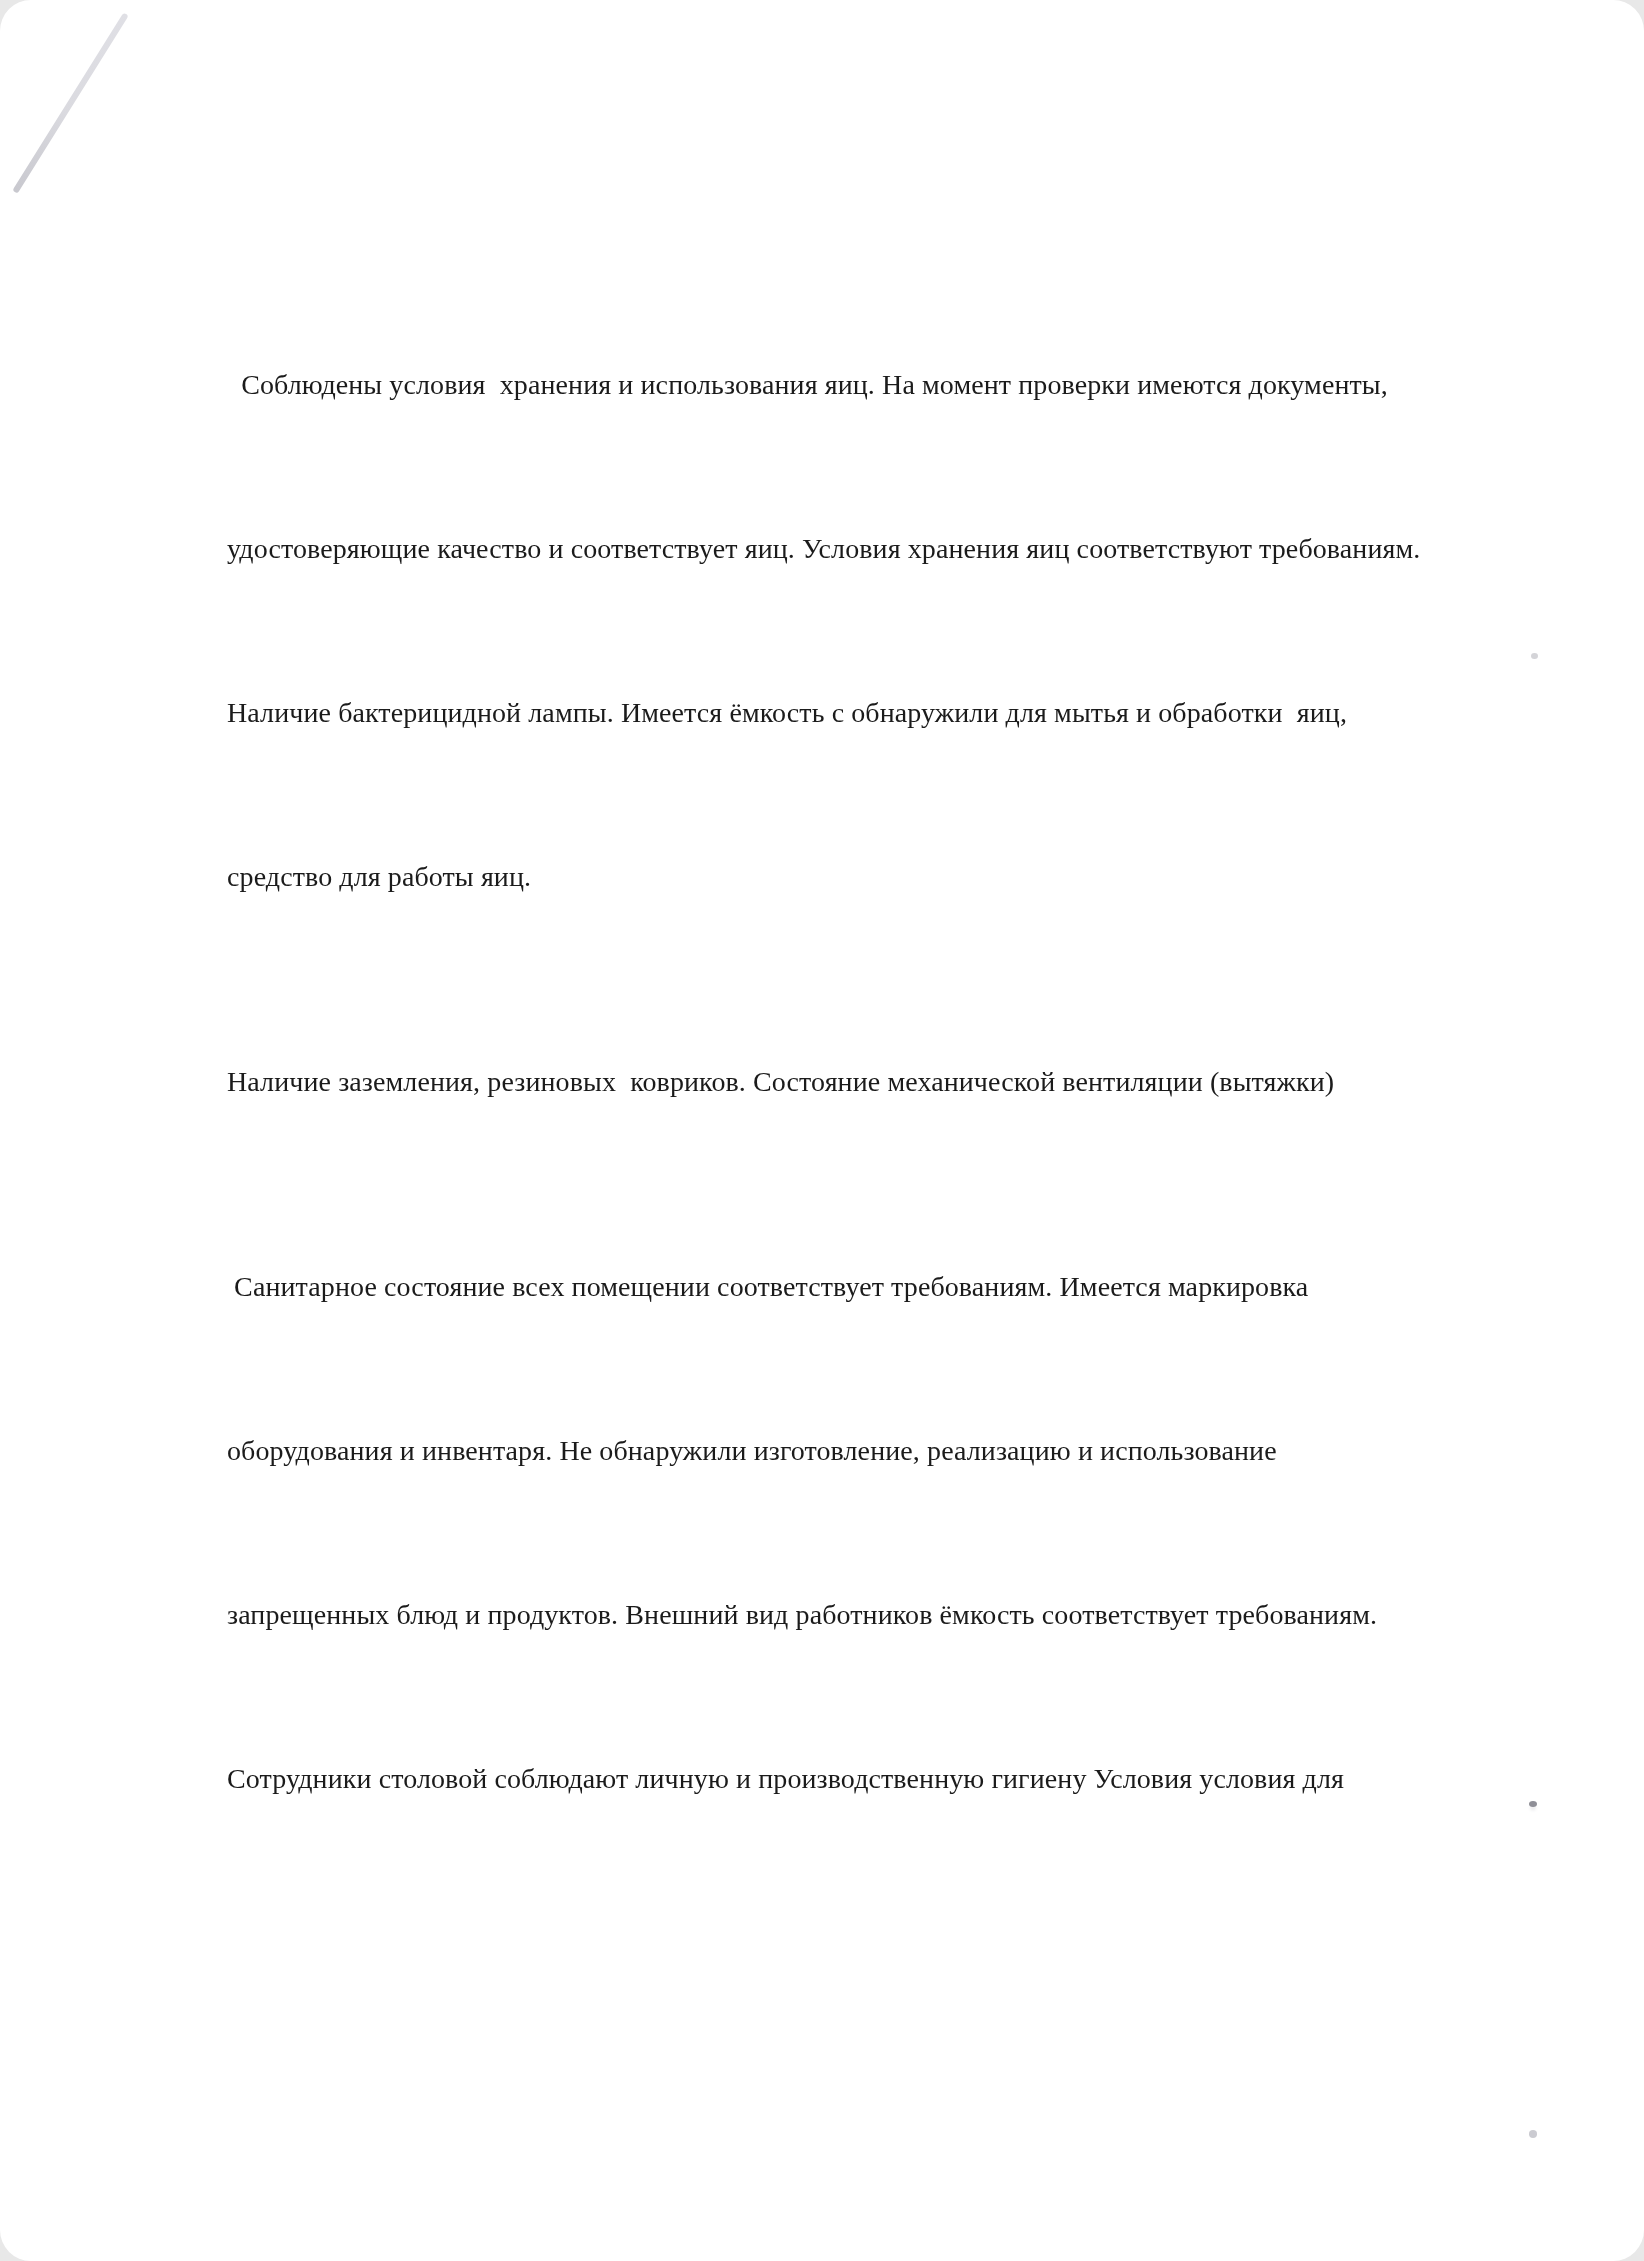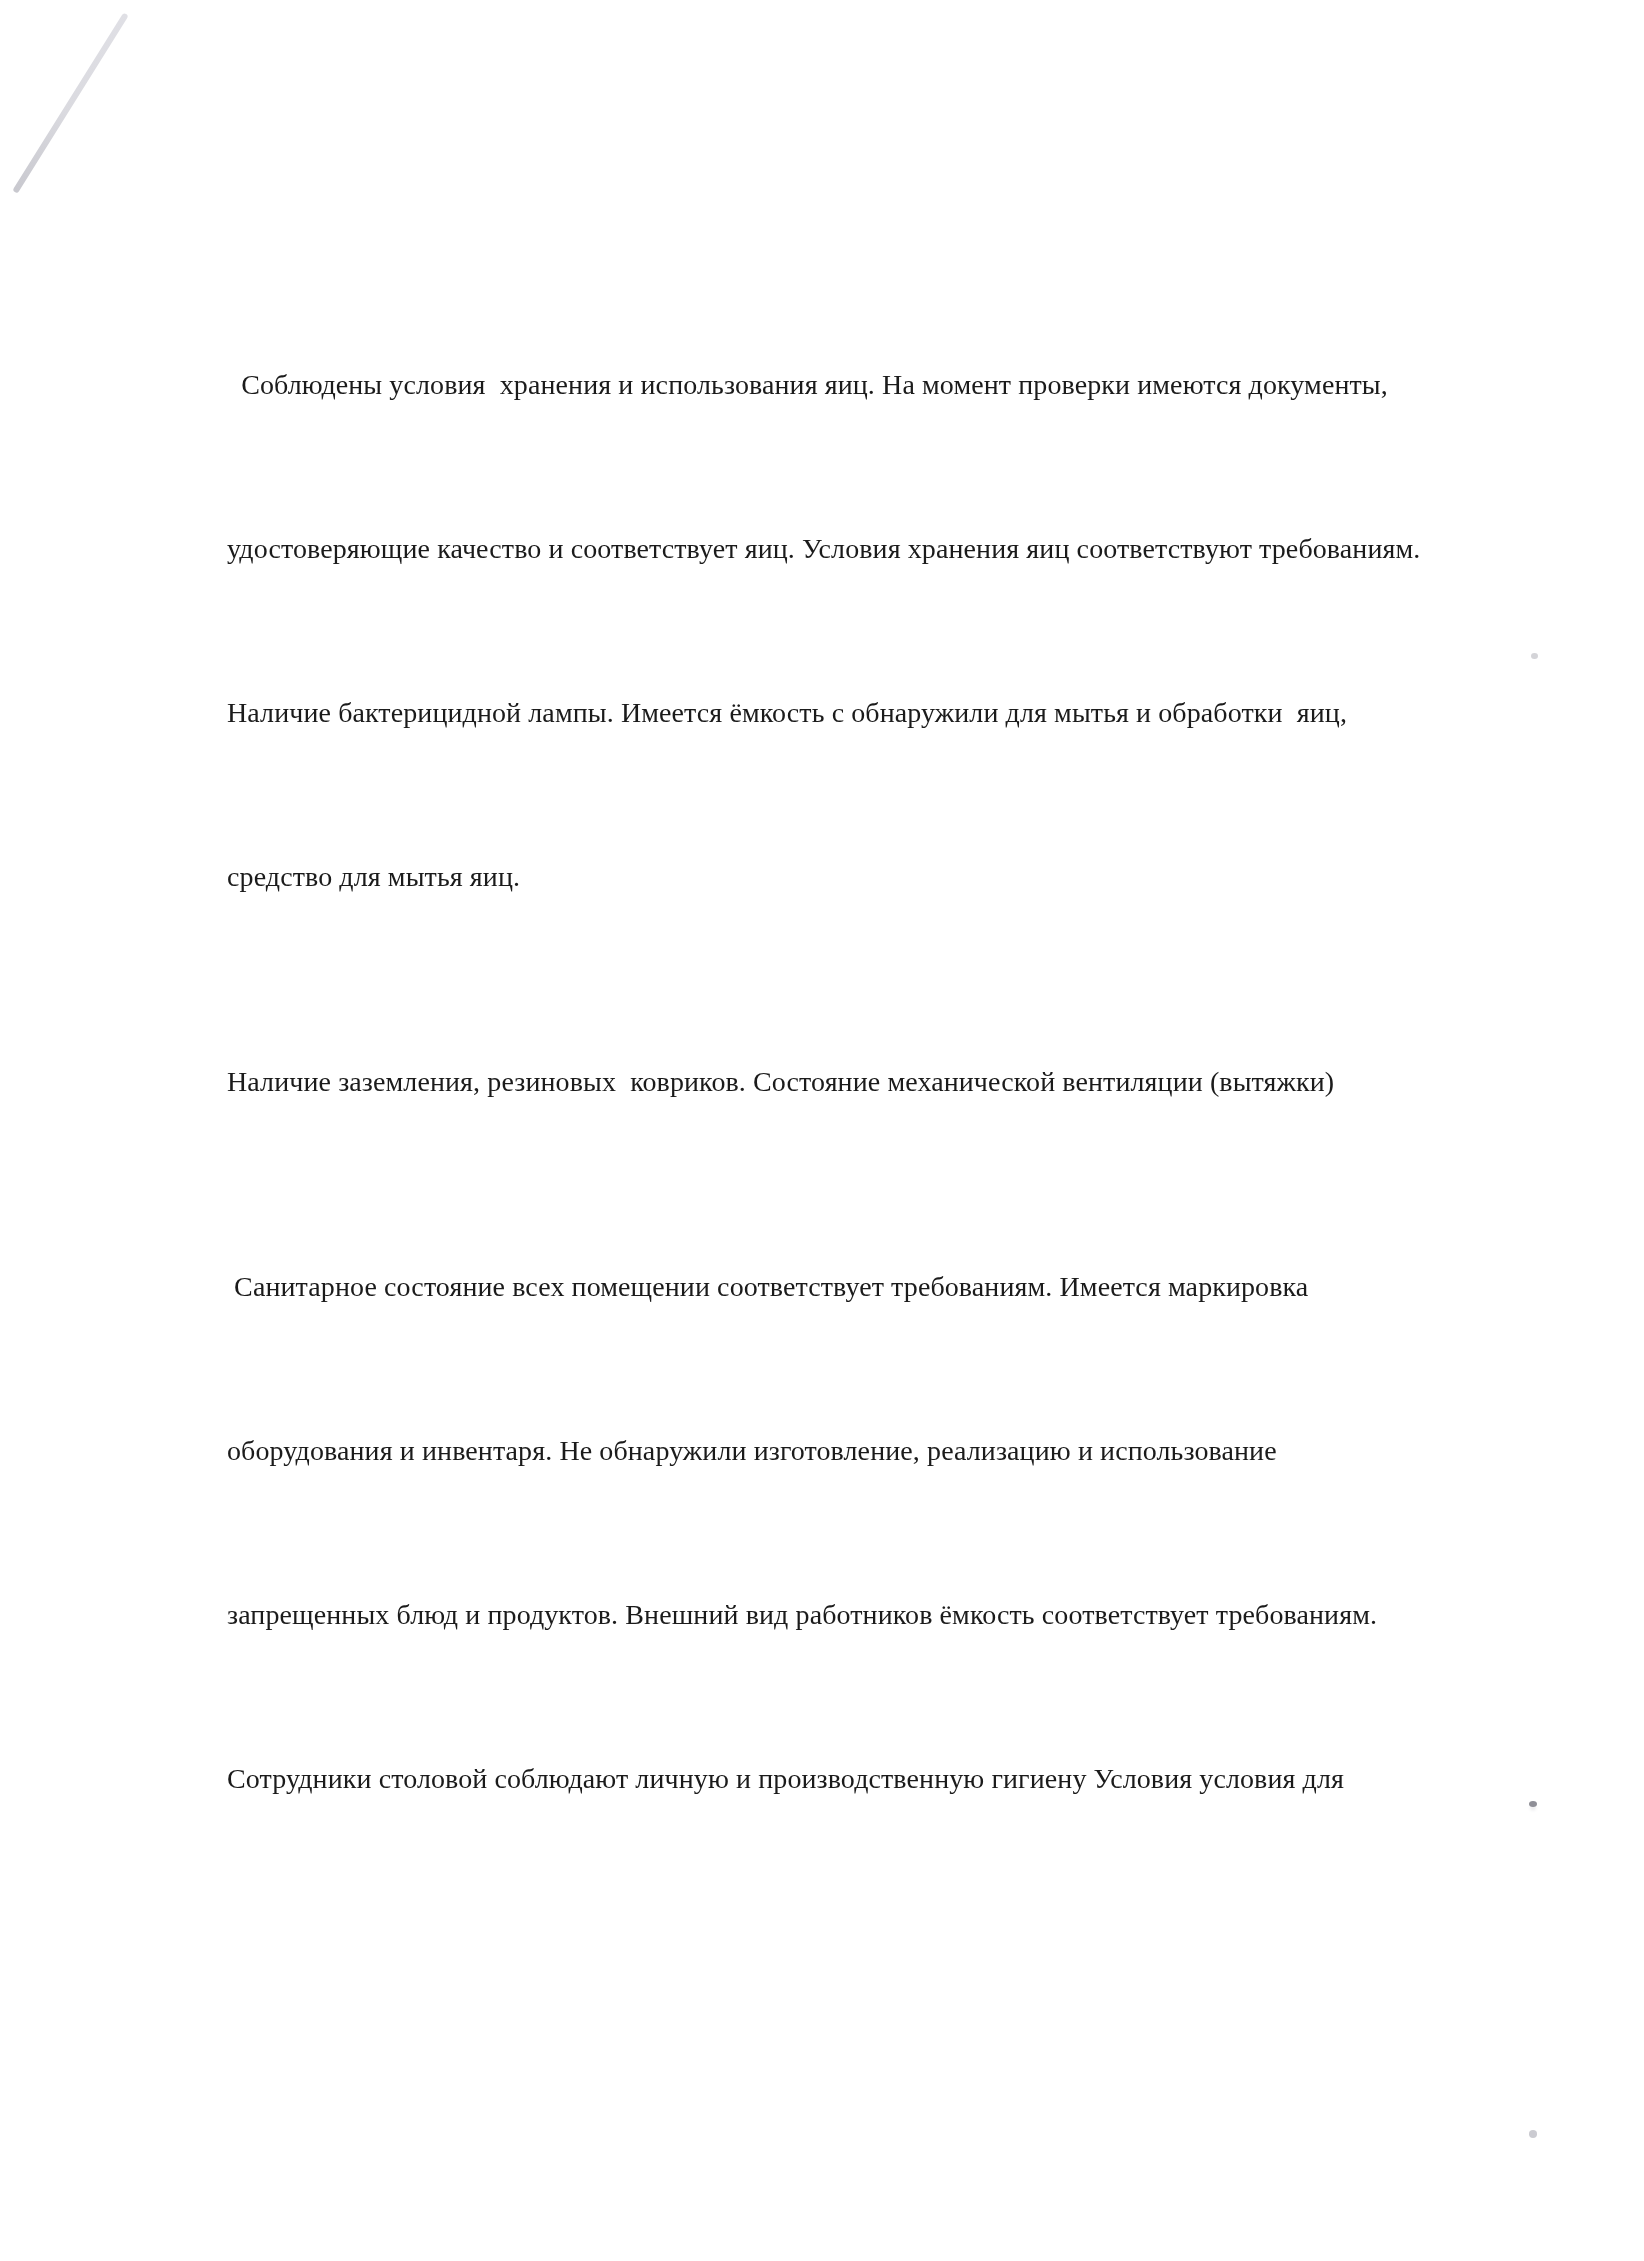--- a/index.html
+++ b/index.html
@@ -7,20 +7,21 @@
     padding: 0;
     background: #e8e8e8;
   }
   .page {
     position: relative;
     width: 1644px;
     height: 2261px;
     background: #ffffff;
     overflow: hidden;
     font-family: "Liberation Serif", "DejaVu Serif", serif;
+    border-radius: 31px;
   }
   .text-block {
     position: absolute;
     left: 227px;
     top: 200px;
     width: 1359px;
     font-size: 28px;
     line-height: 41px;
     color: #1b1b1b;
     white-space: pre;
@@ -62,21 +63,21 @@
 
   <div class="text-block">
     
   
       <div class="line">  Соблюдены условия  хранения и использования яиц. На момент проверки имеются документы,</div>
     
       <div class="line">удостоверяющие качество и соответствует яиц. Условия хранения яиц соответствуют требованиям.</div>
     
       <div class="line">Наличие бактерицидной лампы. Имеется ёмкость с обнаружили для мытья и обработки  яиц,</div>
     
-      <div class="line">средство для мытья яиц.</div>
+      <div class="line">средство для работы яиц.</div>
     
     
       <div class="line">Наличие заземления, резиновых  ковриков. Состояние механической вентиляции (вытяжки)</div>
     
     
       <div class="line"> Санитарное состояние всех помещении соответствует требованиям. Имеется маркировка</div>
     
       <div class="line">оборудования и инвентаря. Не обнаружили изготовление, реализацию и использование</div>
     
       <div class="line">запрещенных блюд и продуктов. Внешний вид работников ёмкость соответствует требованиям.</div>

